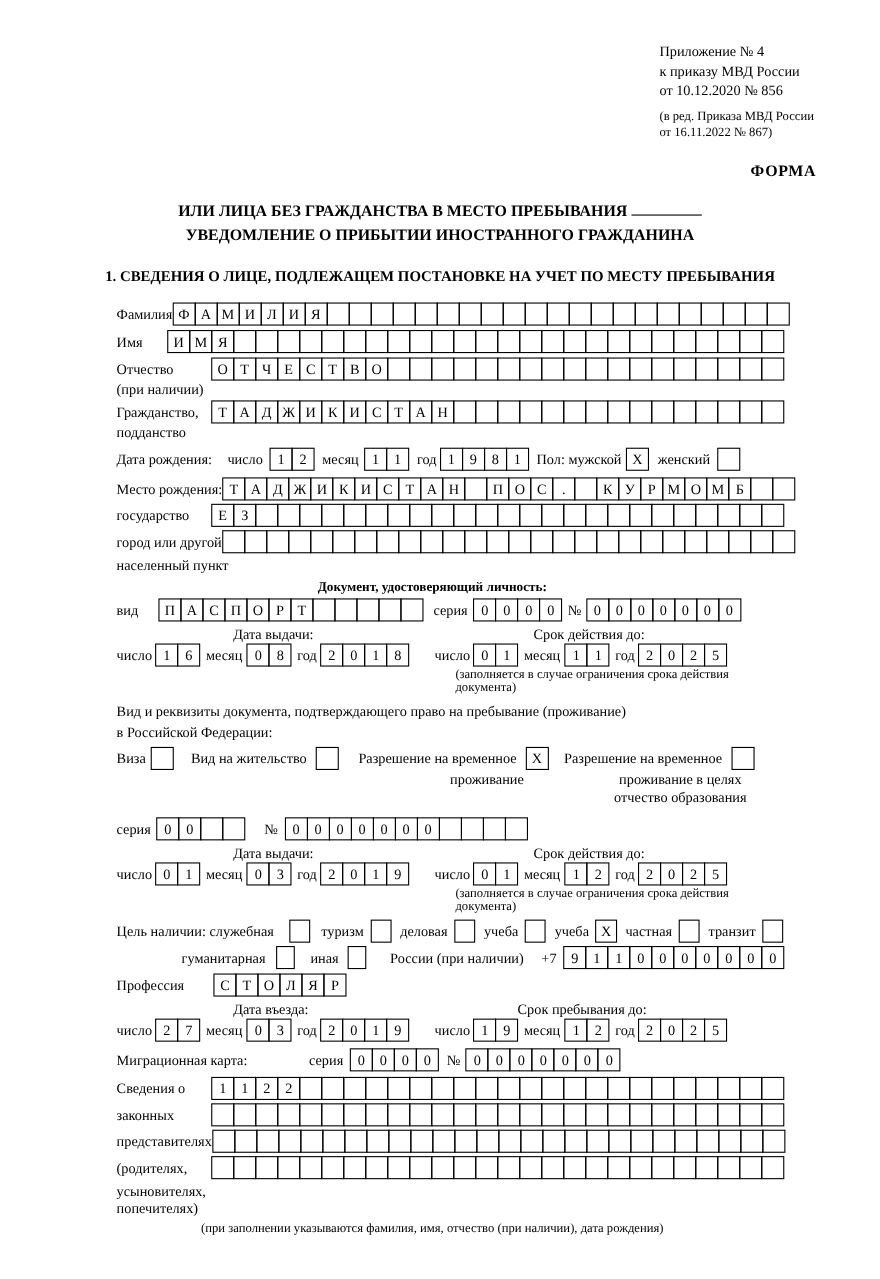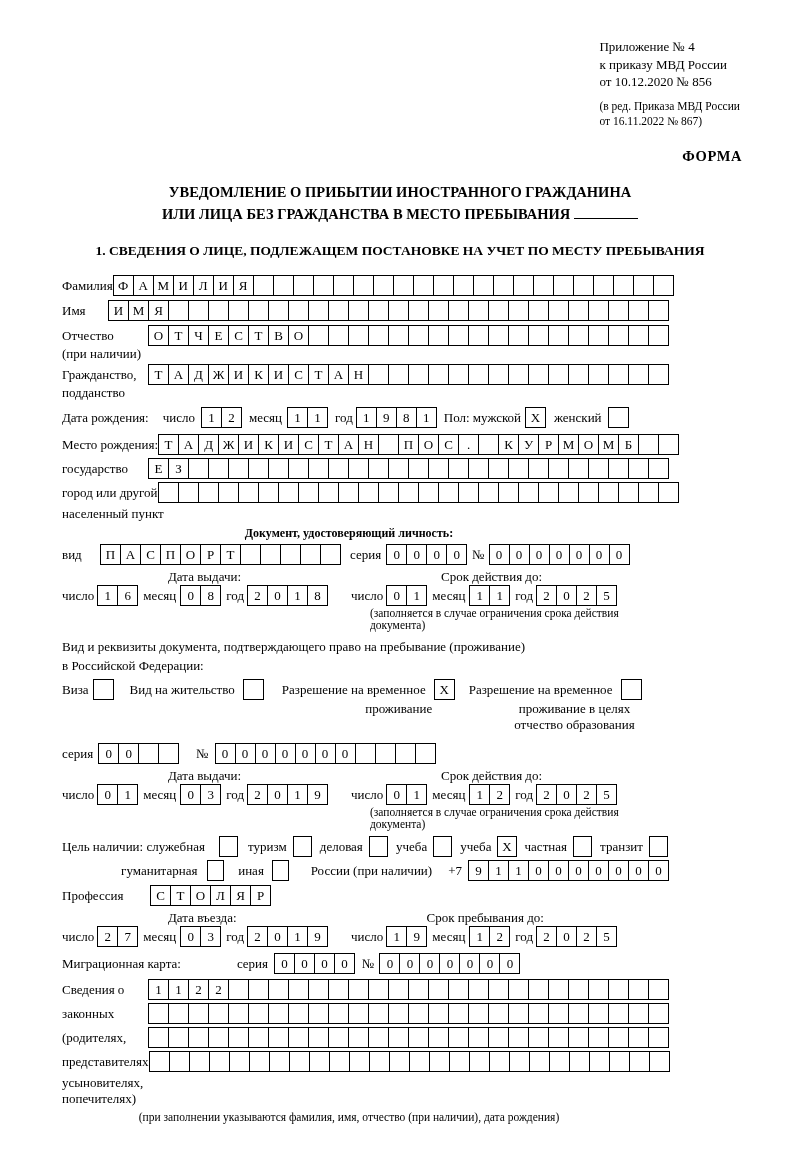--- a/index.html
+++ b/index.html
@@ -22,21 +22,21 @@
   }
   .title{
     position:absolute; top:182px; left:0; width:800px;
     text-align:center; font-weight:bold; font-size:14.5px; line-height:1.5;
   }
   .title .ul{display:inline-block;width:64px;border-bottom:1px solid #000;}
   .sec1{
     position:absolute; top:243px; left:0; width:800px;
     text-align:center; font-weight:bold; font-size:13.5px;
   }
-  .body{position:absolute;top:275px;left:0;width:668px;font-size:13px;}
+  .body{position:absolute;top:275px;left:0;width:668px;font-size:13px;padding-left:44px;}
   .row{display:flex;align-items:center;margin:0;padding:0;}
   .lbl{font-size:13px;white-space:nowrap;}
   .boxes{display:flex;}
   .bx{
     width:21px;height:21px;border:1px solid #000;
     box-sizing:border-box;margin-right:-1px;
     text-align:center;line-height:19px;font-size:13px;
     font-family:"Liberation Serif", serif;
   }
   .note{font-size:11.5px;}
@@ -58,22 +58,22 @@
     <div>к приказу МВД России</div>
     <div>от 10.12.2020 № 856</div>
     <div class="gap"></div>
     <div class="small">(в ред. Приказа МВД России</div>
     <div class="small">от 16.11.2022 № 867)</div>
   </div>
 
   <div class="forma">ФОРМА</div>
 
   <div class="title">
+    <div><span>ИЛИ ЛИЦА БЕЗ ГРАЖДАНСТВА В МЕСТО ПРЕБЫВАНИЯ</span>&nbsp;<span class="ul"></span></div>
     <div>УВЕДОМЛЕНИЕ О ПРИБЫТИИ ИНОСТРАННОГО ГРАЖДАНИНА</div>
-    <div><span>ИЛИ ЛИЦА БЕЗ ГРАЖДАНСТВА В МЕСТО ПРЕБЫВАНИЯ</span>&nbsp;<span class="ul"></span></div>
   </div>
 
   <div class="sec1">1. СВЕДЕНИЯ О ЛИЦЕ, ПОДЛЕЖАЩЕМ ПОСТАНОВКЕ НА УЧЕТ ПО МЕСТУ ПРЕБЫВАНИЯ</div>
 
   <div class="body">
 
     <div class="row" style="margin-left:62px;margin-bottom:4px;">
       <div class="lbl" style="width:68px;">Фамилия</div>
       <div class="boxes" id="cells-surname">
           <div class="bx">Ф</div>
@@ -670,20 +670,51 @@
           <div class="bx"></div>
           <div class="bx"></div>
           <div class="bx"></div>
           <div class="bx"></div>
           <div class="bx"></div>
           <div class="bx"></div>
           <div class="bx"></div>
         </div>
     </div>
     <div class="row" style="margin-left:62px;margin-bottom:3px;">
+      <div class="lbl" style="width:112px;">представителях</div>
+      <div class="boxes" id="cells-legal3">
+          <div class="bx"></div>
+          <div class="bx"></div>
+          <div class="bx"></div>
+          <div class="bx"></div>
+          <div class="bx"></div>
+          <div class="bx"></div>
+          <div class="bx"></div>
+          <div class="bx"></div>
+          <div class="bx"></div>
+          <div class="bx"></div>
+          <div class="bx"></div>
+          <div class="bx"></div>
+          <div class="bx"></div>
+          <div class="bx"></div>
+          <div class="bx"></div>
+          <div class="bx"></div>
+          <div class="bx"></div>
+          <div class="bx"></div>
+          <div class="bx"></div>
+          <div class="bx"></div>
+          <div class="bx"></div>
+          <div class="bx"></div>
+          <div class="bx"></div>
+          <div class="bx"></div>
+          <div class="bx"></div>
+          <div class="bx"></div>
+        </div>
+    </div>
+    <div class="row" style="margin-left:62px;margin-bottom:3px;">
       <div class="lbl" style="width:112px;">(родителях,</div>
       <div class="boxes" id="cells-legal4">
           <div class="bx"></div>
           <div class="bx"></div>
           <div class="bx"></div>
           <div class="bx"></div>
           <div class="bx"></div>
           <div class="bx"></div>
           <div class="bx"></div>
           <div class="bx"></div>
@@ -700,50 +731,19 @@
           <div class="bx"></div>
           <div class="bx"></div>
           <div class="bx"></div>
           <div class="bx"></div>
           <div class="bx"></div>
           <div class="bx"></div>
           <div class="bx"></div>
           <div class="bx"></div>
         </div>
     </div>
-    <div class="row" style="margin-left:62px;margin-bottom:3px;">
-      <div class="lbl" style="width:112px;">представителях</div>
-      <div class="boxes" id="cells-legal3">
-          <div class="bx"></div>
-          <div class="bx"></div>
-          <div class="bx"></div>
-          <div class="bx"></div>
-          <div class="bx"></div>
-          <div class="bx"></div>
-          <div class="bx"></div>
-          <div class="bx"></div>
-          <div class="bx"></div>
-          <div class="bx"></div>
-          <div class="bx"></div>
-          <div class="bx"></div>
-          <div class="bx"></div>
-          <div class="bx"></div>
-          <div class="bx"></div>
-          <div class="bx"></div>
-          <div class="bx"></div>
-          <div class="bx"></div>
-          <div class="bx"></div>
-          <div class="bx"></div>
-          <div class="bx"></div>
-          <div class="bx"></div>
-          <div class="bx"></div>
-          <div class="bx"></div>
-          <div class="bx"></div>
-          <div class="bx"></div>
-        </div>
-    </div>
     <div class="lbl" style="margin-left:62px;">усыновителях,</div>
     <div class="lbl" style="margin-left:62px;margin-bottom:4px;">попечителях)</div>
 
     <div class="footnote" style="margin-left:30px;">(при заполнении указываются фамилия, имя, отчество (при наличии), дата рождения)</div>
 
   </div>
 </div>
 
 </body></html>

